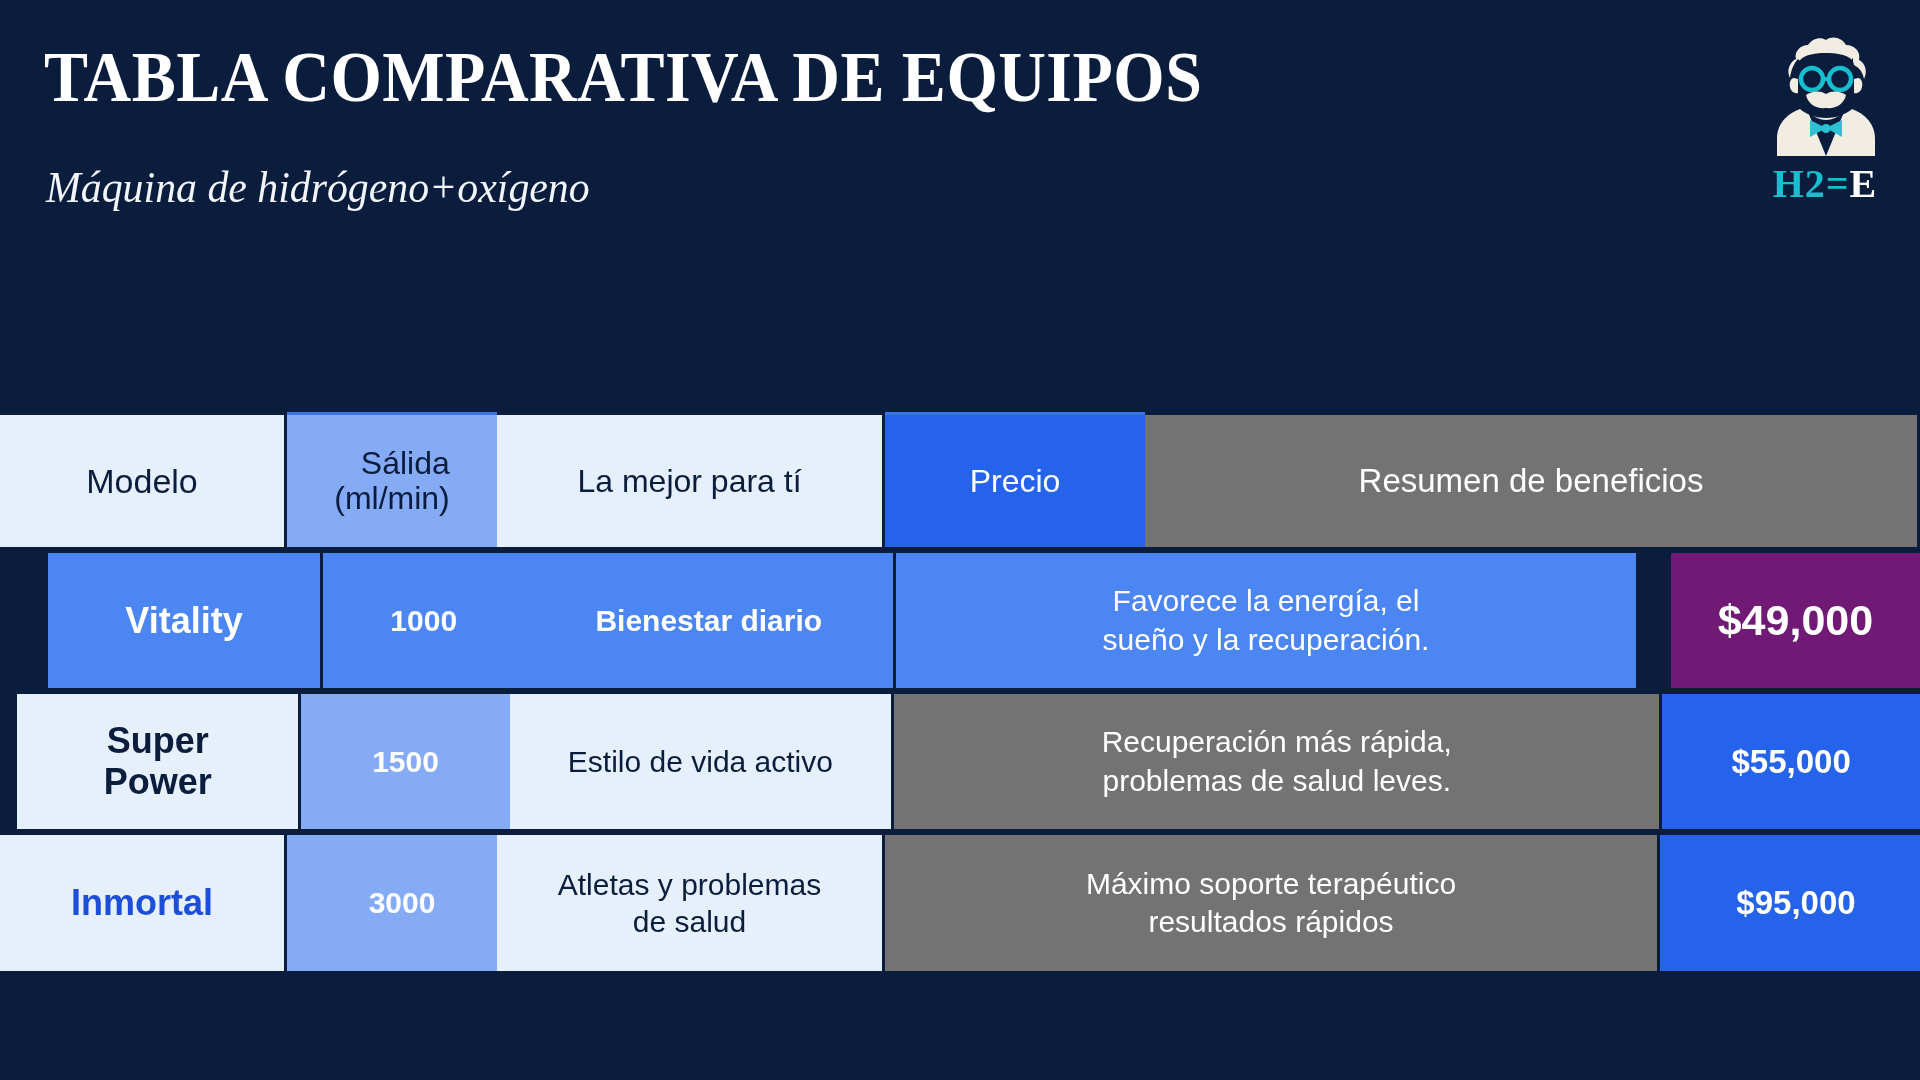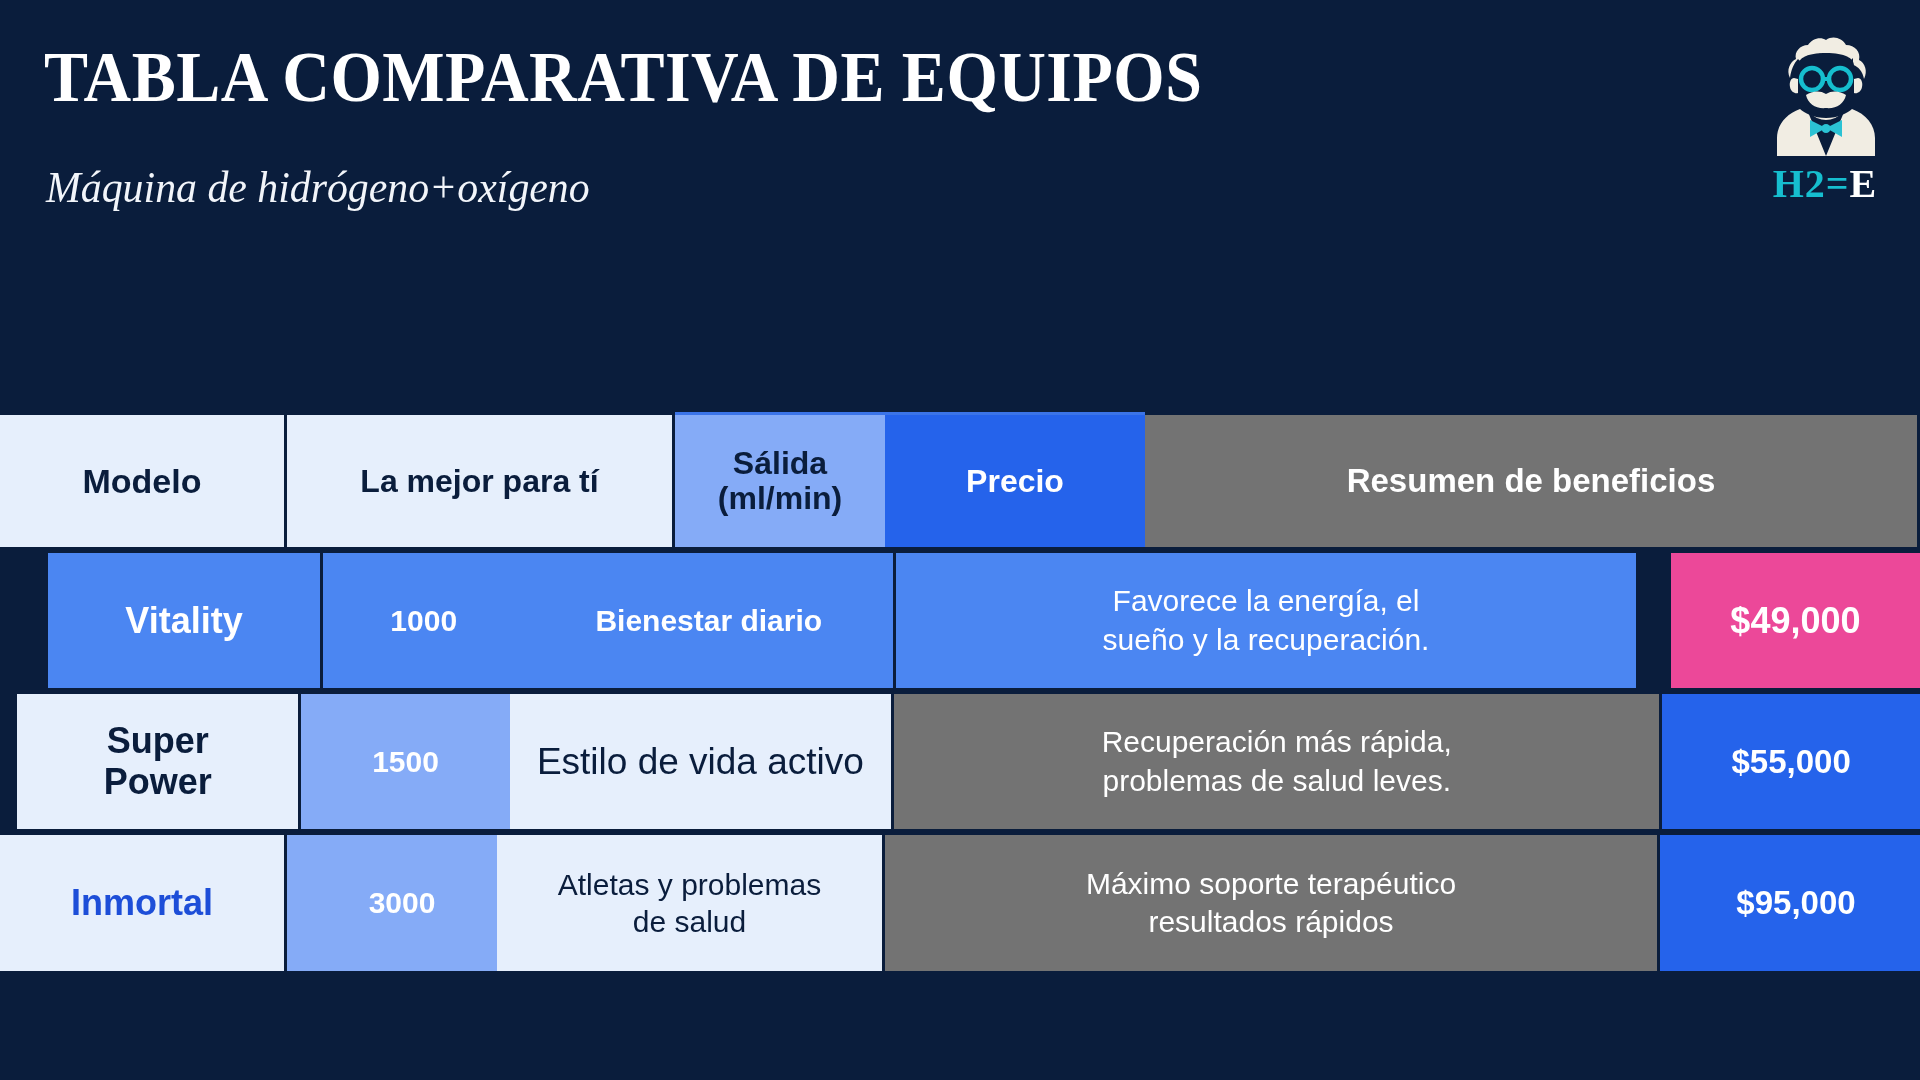--- a/index.html
+++ b/index.html
@@ -67,40 +67,40 @@
   .c2 { width:210px; }
   .c3 { width:388px; }
   .c4 { width:775px; }
   .c5 { width:260px; }
 
   .c1 { border-right:3px solid #0A1D3C; }
   .c3 { border-right:3px solid #0A1D3C; }
   .c4 { border-right:3px solid #0A1D3C; }
 
   
-  .row-head .cell { height:138px; font-weight:bold; }
+  .row-head .cell { height:138px; font-weight:normal;text-align:right; }
   .row-head .c1 { background:#E6EFFC; color:#0A1D3C; font-size:34px; }
   .row-head .c2 { background:#85ABF7; color:#0A1D3C; font-size:32px; line-height:1.1; border-top:3px solid #3B74E8; }
   .row-head .c3 { background:#E6EFFC; color:#0A1D3C; font-size:32px; }
   .row-head .c4 { background:#737373; color:#FFFFFF; font-size:33px; }
   .row-head .c5 { background:#2563EB; color:#FFFFFF; font-size:32px; border-top:3px solid #3B74E8; }
 
   
   .row-1 .cell { height:141px; }
   .row-1 .c1 { background:#4B86F2; color:#FFFFFF; font-size:36px; font-weight:bold;margin-left:48px; }
   .row-1 .c2 { background:#4B86F2; color:#FFFFFF; font-size:30px; font-weight:bold; }
   .row-1 .c3 { background:#4B86F2; color:#FFFFFF; font-size:30px; font-weight:bold; }
   .row-1 .c4 { background:#4B86F2; color:#FFFFFF; font-size:30px; line-height:1.28; }
-  .row-1 .c5 { background:#ec4899; color:#FFFFFF; font-size:36px; font-weight:bold;margin-left:32px; }
+  .row-1 .c5 { background:#701a75; color:#FFFFFF; font-size:43px; font-weight:bold;margin-left:32px; }
 
   
   .row-2 .cell { height:141px; }
   .row-2 .c1 { background:#E6EFFC; color:#0A1D3C; font-size:36px; font-weight:bold; line-height:1.12;margin-left:17px; }
   .row-2 .c2 { background:#85ABF7; color:#FFFFFF; font-size:30px; font-weight:bold; }
-  .row-2 .c3 { background:#E6EFFC; color:#0A1D3C; font-size:37px; }
+  .row-2 .c3 { background:#E6EFFC; color:#0A1D3C; font-size:30px; }
   .row-2 .c4 { background:#737373; color:#FFFFFF; font-size:30px; line-height:1.28; }
   .row-2 .c5 { background:#2563EB; color:#FFFFFF; font-size:33px; font-weight:bold; }
 
   
   .row-3 .cell { height:142px; }
   .row-3 .c1 { background:#E6EFFC; color:#1d4ed8; font-size:36px; font-weight:bold; }
   .row-3 .c2 { background:#85ABF7; color:#FFFFFF; font-size:30px; font-weight:bold;padding-left:20px; }
   .row-3 .c3 { background:#E6EFFC; color:#0A1D3C; font-size:30px; line-height:1.25; }
   .row-3 .c4 { background:#737373; color:#FFFFFF; font-size:30px; line-height:1.28; }
   .row-3 .c5 { background:#2563EB; color:#FFFFFF; font-size:33px; font-weight:bold;padding-left:12px; }
@@ -140,29 +140,29 @@
     </svg>
     <div class="logo-eq"><span>H2=</span><span class="eq-e">E</span></div>
   </div>
 
   <div id="table">
 
     <div class="trow row-head">
       <div class="cell c1">
         <span>Modelo</span>
       </div>
-      <div class="cell c3">
-        <span>La mejor para tí</span>
-      </div>
       <div class="cell c2">
         <span>
           <span>Sálida</span><br>
           <span>(ml/min)</span>
         </span>
       </div>
+      <div class="cell c3">
+        <span>La mejor para tí</span>
+      </div>
       <div class="cell c5">
         <span>Precio</span>
       </div>
       <div class="cell c4">
         <span>Resumen de beneficios</span>
       </div>
     </div>
 
     <div class="trow row-1">
       <div class="cell c1">

